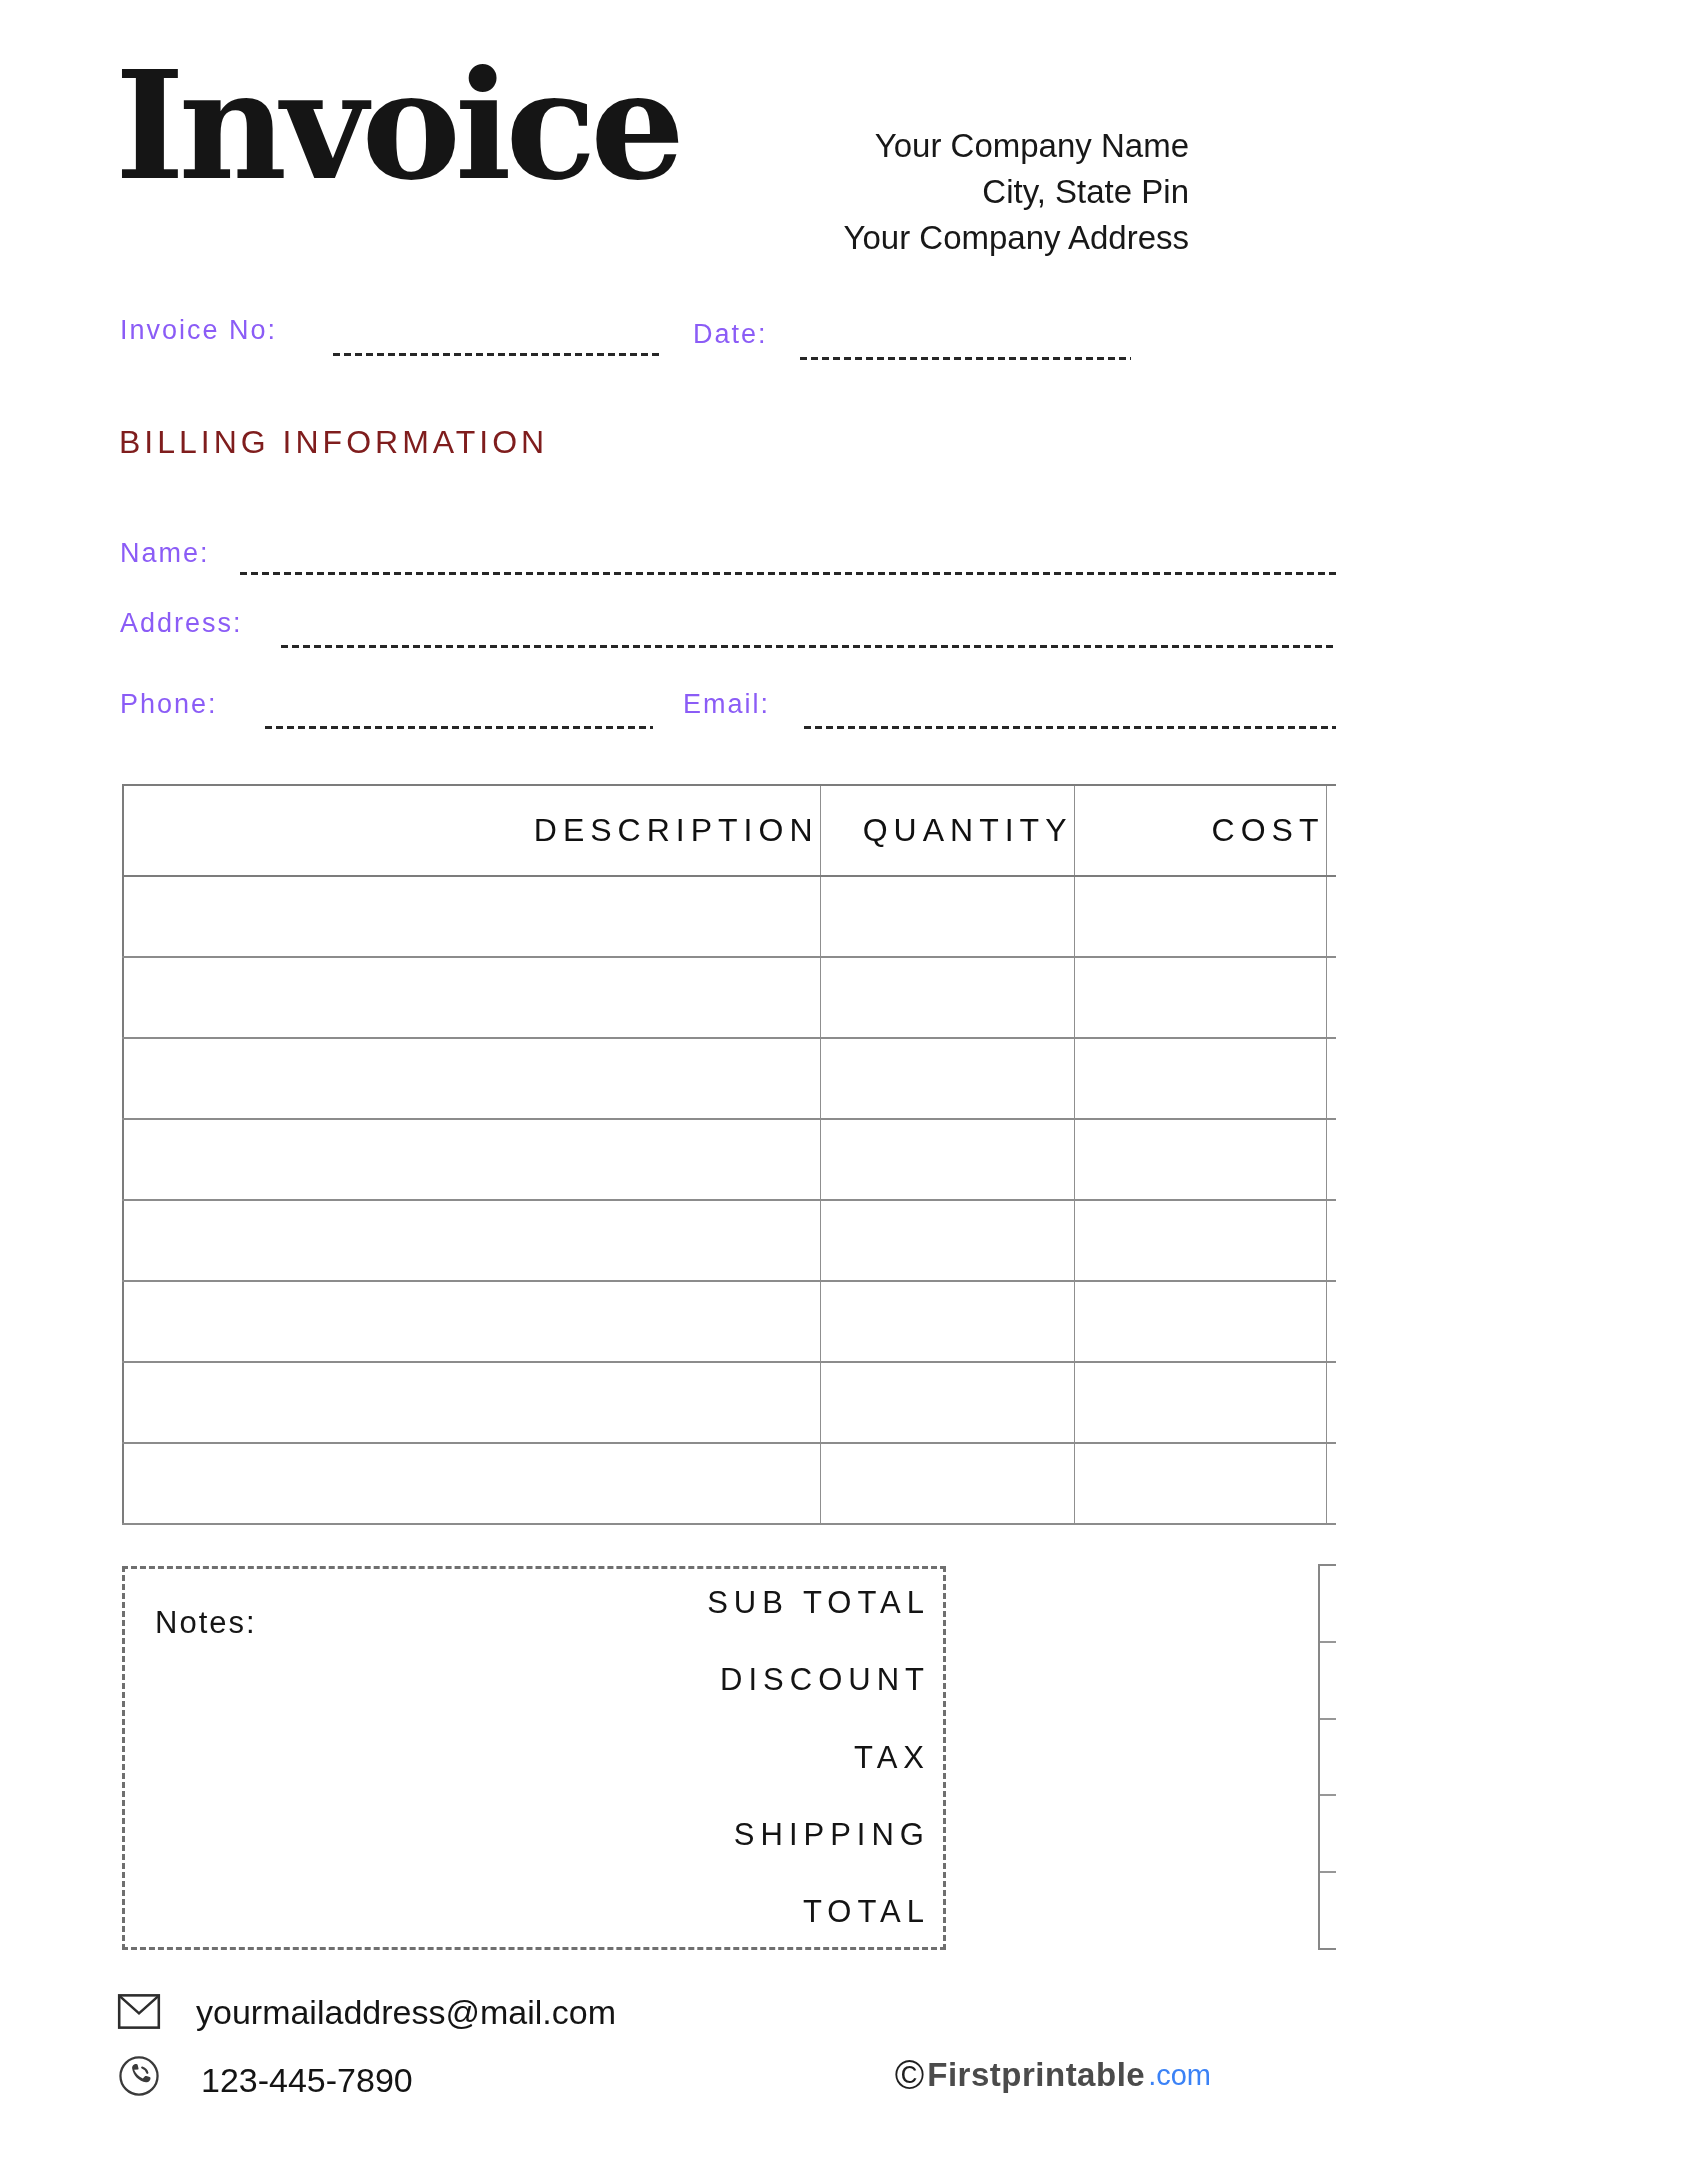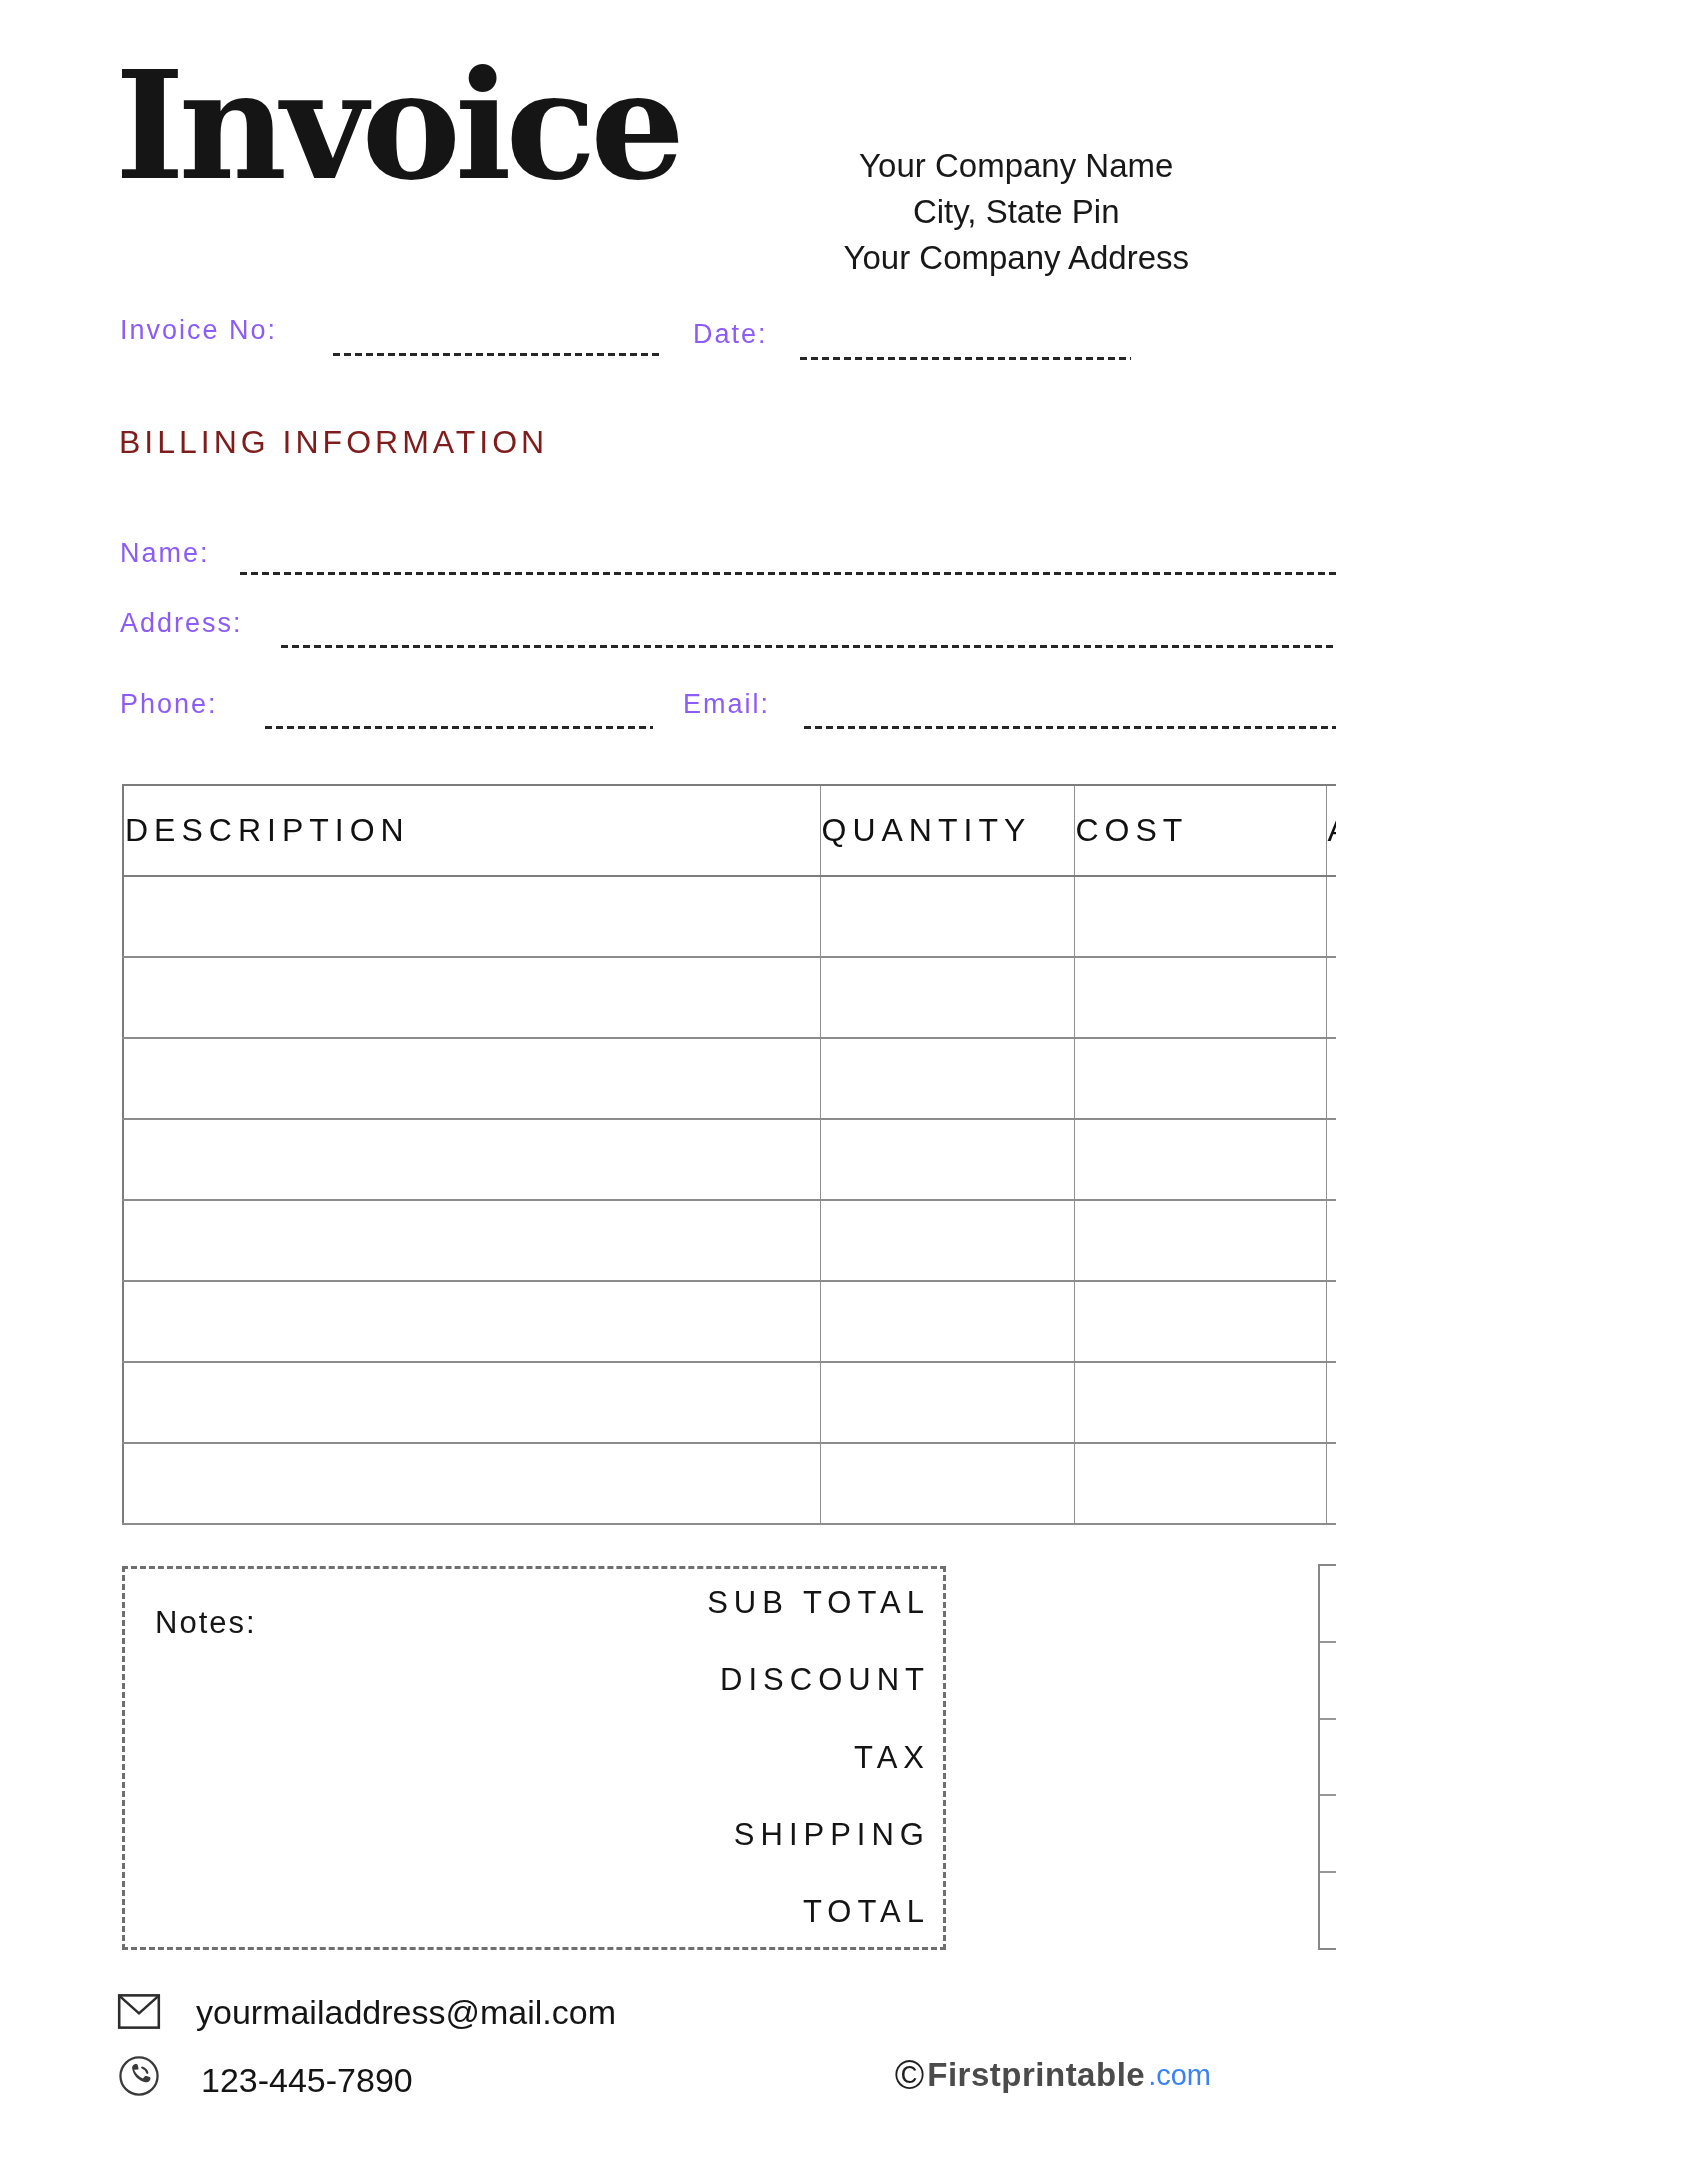--- a/index.html
+++ b/index.html
@@ -6,40 +6,40 @@
   .page{
     position:relative;width:1336px;height:2178px;background:#ffffff;
     font-family:"Liberation Sans",sans-serif;color:#1c1c1c;overflow:hidden;
   }
   .title{
     position:absolute;left:115px;top:51px;margin:0;line-height:1;
     font-family:"DejaVu Serif",serif;font-weight:700;font-style:normal;
     font-size:149px;letter-spacing:-6px;color:#151515;
   }
   .company{
-    position:absolute;top:123px;right:147px;text-align:center;
-    font-size:33px;line-height:46px;color:#181818;margin-top:20px;
+    position:absolute;top:123px;right:147px;text-align:right;
+    font-size:33px;line-height:46px;color:#181818;
   }
   .flabel{position:absolute;font-size:27px;letter-spacing:2px;color:#8b5cf6;white-space:nowrap;}
   .dash{
     position:absolute;height:3px;
     background-image:repeating-linear-gradient(90deg,#262626 0 7px,transparent 7px 11px);
   }
   .billing-heading{
     position:absolute;left:119px;top:424px;font-size:32px;letter-spacing:4px;color:#7f1d1d;
   }
   table.items{
     position:absolute;left:122px;top:784px;width:1447px;
     border-collapse:collapse;table-layout:fixed;
     border:2px solid #7c7c7c;
   }
   table.items th{
     height:87px;font-size:32px;letter-spacing:6px;font-weight:400;color:#111;
     border-bottom:2px solid #7c7c7c;border-left:1px solid #8f8f8f;
-    text-align:left;vertical-align:middle;
+    text-align:right;vertical-align:middle;
   }
   table.items th:first-child{border-left:none;}
   table.items td{
     height:77px;border-left:1px solid #8f8f8f;border-bottom:2px solid #8c8c8c;
   }
   table.items td:first-child{border-left:none;}
   .notes-box{
     position:absolute;left:122px;top:1566px;width:824px;height:384px;
     border:3px dashed #6f6f6f;box-sizing:border-box;
   }

